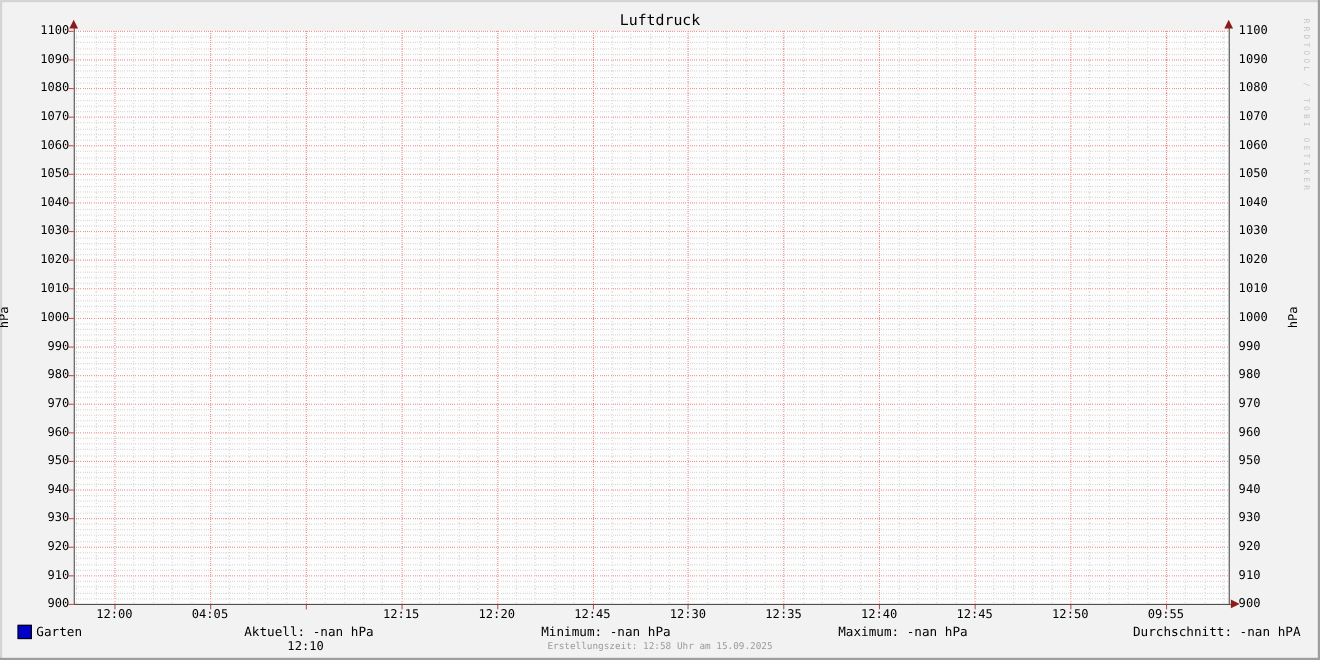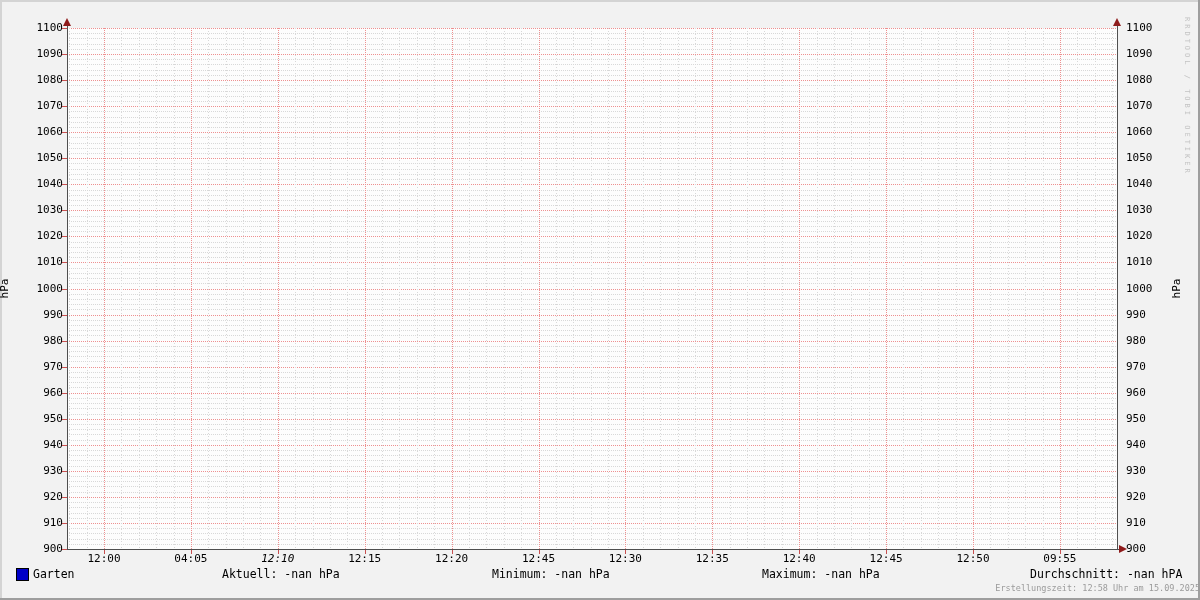--- a/index.html
+++ b/index.html
@@ -39,32 +39,33 @@
   .arrow-right{width:0;height:0;border-top:4px solid transparent;border-bottom:4px solid transparent;border-left:8px solid #8e1b1b;}
 
   .ytick-left{width:36px;text-align:right;font-size:11px;color:#000;line-height:12px;}
   .ytick-right{width:40px;text-align:left;font-size:11px;color:#000;line-height:12px;}
   .xtick{width:60px;text-align:center;font-size:11px;color:#000;line-height:12px;}
   .tickmark-y{width:5px;height:1px;background:#c85050;}
   .tickmark-x{width:1px;height:4px;background:#c85050;}
 
   .legend-swatch{left:16px;top:568px;width:11px;height:11px;border:1px solid #000;}
   .legend-text{top:567px;font-size:11.5px;color:#000;white-space:nowrap;}
-  .footer-text{left:0;top:583px;width:1200px;text-align:right;font-size:8.5px;color:#9b9b9b;}
+  .footer-text{left:0;top:583px;width:1200px;text-align:center;font-size:8.5px;color:#9b9b9b;}
 </style>
 </head>
 <body>
 
 <div id="graph">
 
   <div class="abs b-top"></div>
   <div class="abs b-left"></div>
   <div class="abs b-bottom"></div>
   <div class="abs b-right"></div>
 
+  <div class="abs title">Luftdruck</div>
   <div class="abs watermark">RRDTOOL / TOBI OETIKER</div>
   <div class="abs unit-left">hPa</div>
   <div class="abs unit-right">hPa</div>
 
   <div id="canvas" class="abs">
       <div class="abs hline-minor" style="left: 0px; top: 5.21px;"></div>
       <div class="abs hline-minor" style="left: 0px; top: 10.42px;"></div>
       <div class="abs hline-minor" style="left: 0px; top: 15.63px;"></div>
       <div class="abs hline-minor" style="left: 0px; top: 20.84px;"></div>
       <div class="abs hline-minor" style="left: 0px; top: 31.26px;"></div>
@@ -302,21 +303,21 @@
     <div class="abs ytick-left" style="left: 27px; top: 516.95px;">910</div>
     <div class="abs ytick-right" style="left: 1126px; top: 516.95px;">910</div>
     <div class="abs tickmark-y" style="left: 62px; top: 522.95px;"></div>
     <div class="abs ytick-left" style="left: 27px; top: 543px;">900</div>
     <div class="abs ytick-right" style="left: 1126px; top: 543px;">900</div>
     <div class="abs tickmark-y" style="left: 62px; top: 549px;"></div>
     <div class="abs xtick" style="left: 74px; top: 553px;">12:00</div>
     <div class="abs tickmark-x" style="left: 104px; top: 550px;"></div>
     <div class="abs xtick" style="left: 160.9px; top: 553px;">04:05</div>
     <div class="abs tickmark-x" style="left: 190.9px; top: 550px;"></div>
-    <div class="abs xtick" style="left: 247.8px; top: 553px; font-style: italic;">12:10</div>
+    <div class="abs xtick" style="left: 247.8px; top: 582px;">12:10</div>
     <div class="abs tickmark-x" style="left: 277.8px; top: 550px;"></div>
     <div class="abs xtick" style="left: 334.7px; top: 553px;">12:15</div>
     <div class="abs tickmark-x" style="left: 364.7px; top: 550px;"></div>
     <div class="abs xtick" style="left: 421.6px; top: 553px;">12:20</div>
     <div class="abs tickmark-x" style="left: 451.6px; top: 550px;"></div>
     <div class="abs xtick" style="left: 508.5px; top: 553px;">12:45</div>
     <div class="abs tickmark-x" style="left: 538.5px; top: 550px;"></div>
     <div class="abs xtick" style="left: 595.4px; top: 553px;">12:30</div>
     <div class="abs tickmark-x" style="left: 625.4px; top: 550px;"></div>
     <div class="abs xtick" style="left: 682.3px; top: 553px;">12:35</div>

